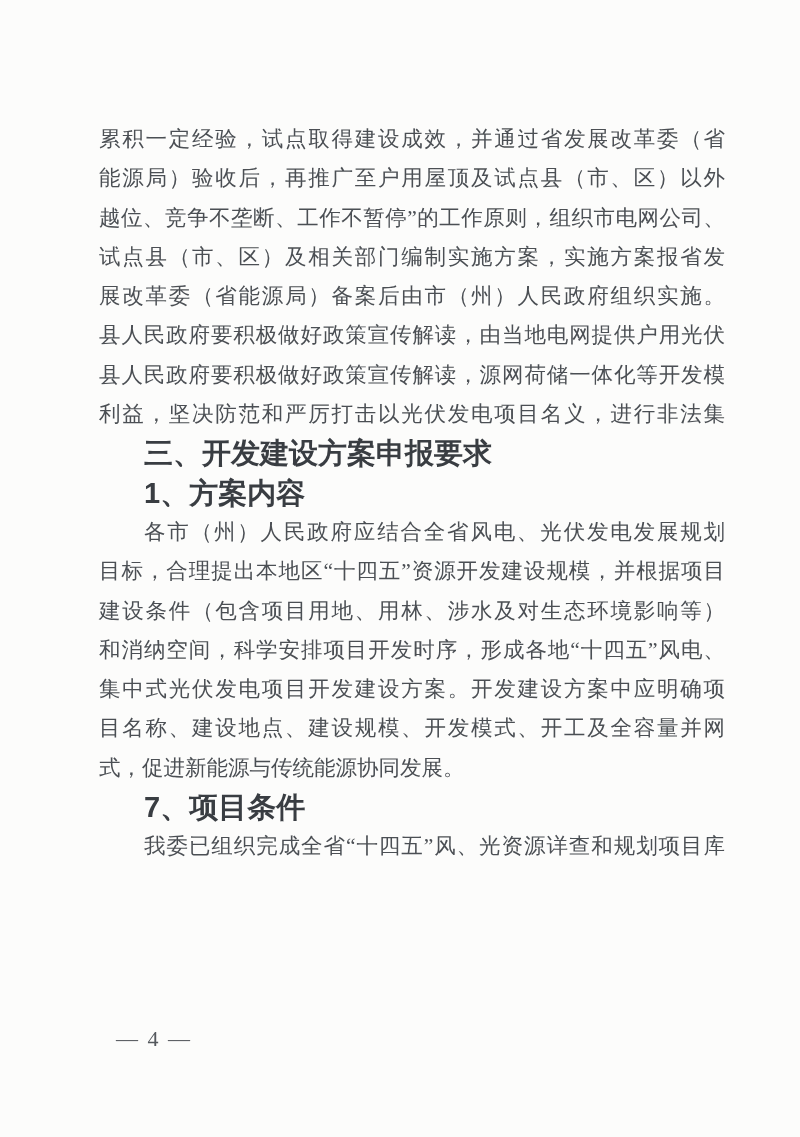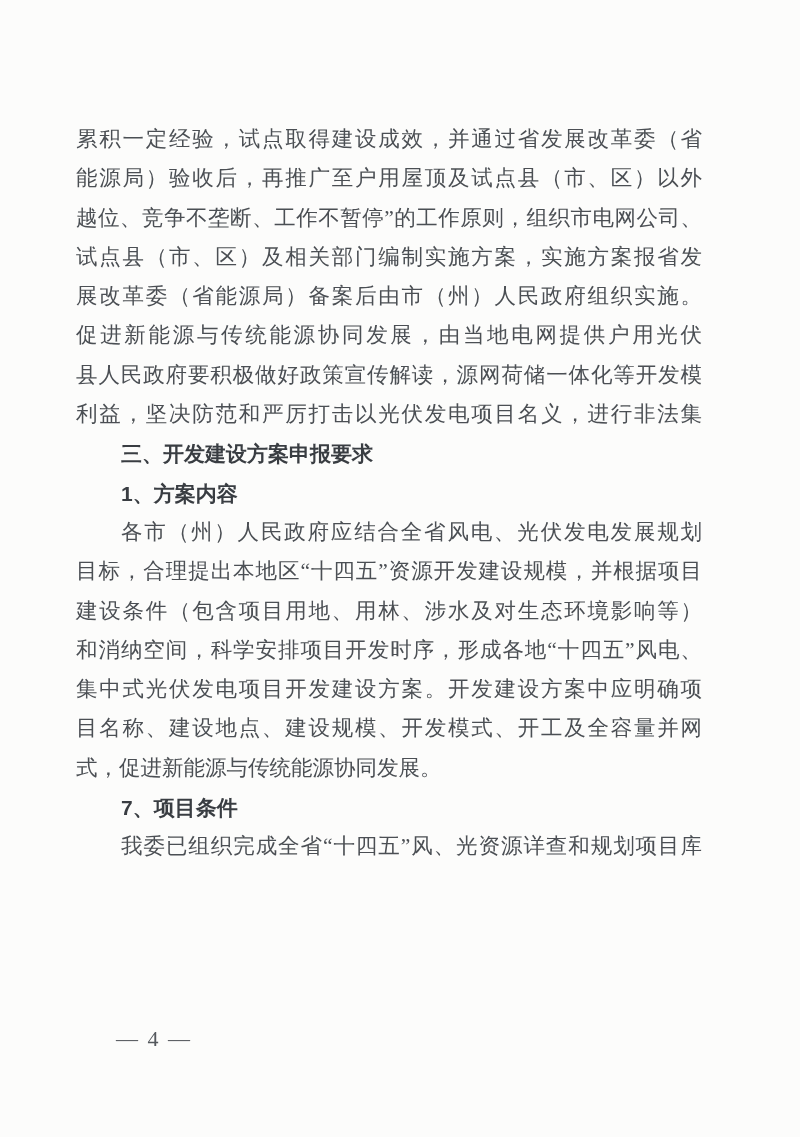--- a/index.html
+++ b/index.html
@@ -11,21 +11,21 @@
     position: relative;
     width: 800px;
     height: 1137px;
     background: #fcfcfb;
     font-family: "Liberation Serif", "DejaVu Serif", serif;
     color: #4b4f54;
     overflow: hidden;
   }
   .doc-body {
     position: absolute;
-    left: 76px;
+    left: 99px;
     top: 120px;
     width: 626px;
   }
   .row {
     height: 39.3px;
     line-height: 39.3px;
     white-space: normal;
   }
   .line {
     font-size: 21.5px;
@@ -34,21 +34,21 @@
   }
   .line.fill {
     text-align-last: justify;
   }
   .line.indent {
     text-indent: 45px;
   }
   .heading, .subheading {
     font-family: "Liberation Sans", "DejaVu Sans", sans-serif;
     font-weight: bold;
-    font-size: 21px;
+    font-size: 29px;
     color: #393d42;
     text-indent: 45px;
   }
   .page-number {
     position: absolute;
     left: 116px;
     top: 1024px;
     font-size: 22px;
     line-height: 30px;
     color: #54585d;
@@ -59,21 +59,21 @@
 <body>
 
 <div class="page">
   <div class="doc-body">
       <div class="paragraph">
         <div class="row line fill">累积一定经验，试点取得建设成效，并通过省发展改革委（省</div>
         <div class="row line fill">能源局）验收后，再推广至户用屋顶及试点县（市、区）以外</div>
         <div class="row line fill">越位、竞争不垄断、工作不暂停”的工作原则，组织市电网公司、</div>
         <div class="row line fill">试点县（市、区）及相关部门编制实施方案，实施方案报省发</div>
         <div class="row line fill">展改革委（省能源局）备案后由市（州）人民政府组织实施。</div>
-        <div class="row line fill">促进新能源与传统能源协同发展，由当地电网提供户用光伏</div>
+        <div class="row line fill">县人民政府要积极做好政策宣传解读，由当地电网提供户用光伏</div>
         <div class="row line fill">县人民政府要积极做好政策宣传解读，源网荷储一体化等开发模</div>
         <div class="row line fill">利益，坚决防范和严厉打击以光伏发电项目名义，进行非法集</div>
       </div>
       <div class="row heading">三、开发建设方案申报要求</div>
       <div class="row subheading">1、方案内容</div>
       <div class="paragraph">
         <div class="row line fill indent">各市（州）人民政府应结合全省风电、光伏发电发展规划</div>
         <div class="row line fill">目标，合理提出本地区“十四五”资源开发建设规模，并根据项目</div>
         <div class="row line fill">建设条件（包含项目用地、用林、涉水及对生态环境影响等）</div>
         <div class="row line fill">和消纳空间，科学安排项目开发时序，形成各地“十四五”风电、</div>

